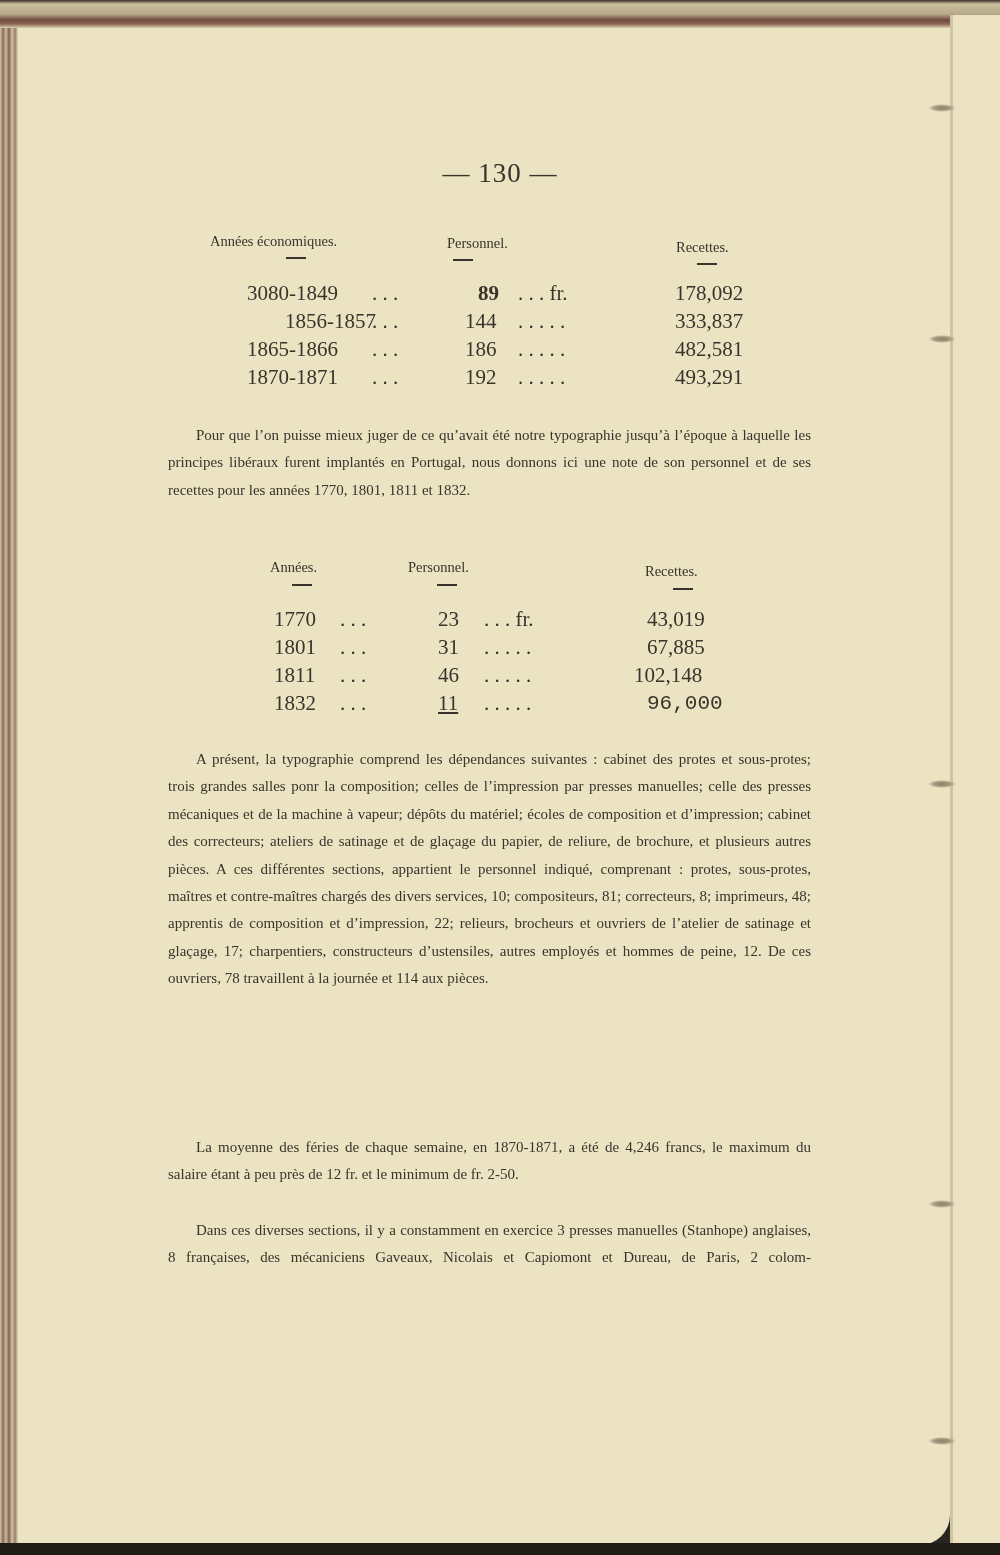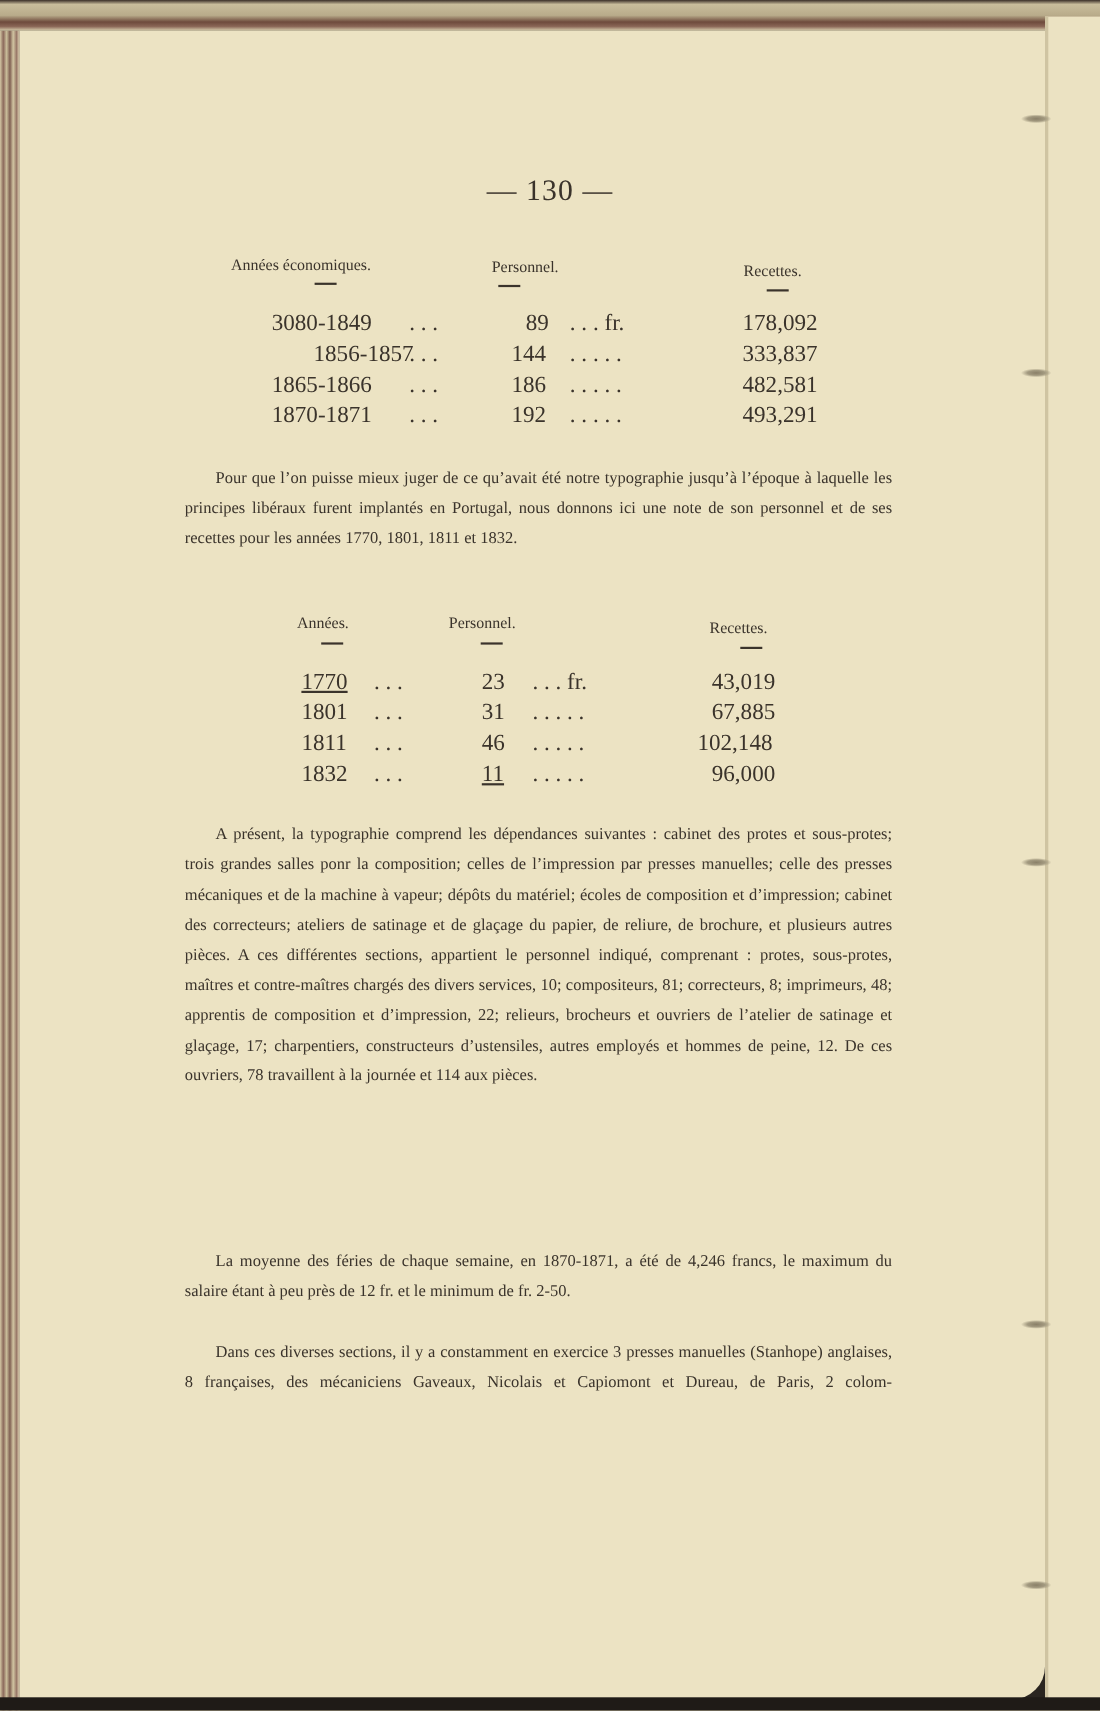--- a/index.html
+++ b/index.html
@@ -73,21 +73,21 @@
     <div class="hdr" style="left:210px;top:228px;">Années économiques.</div>
     <div class="hdr" style="left:447px;top:230px;">Personnel.</div>
     <div class="hdr" style="left:676px;top:234px;">Recettes.</div>
     <div class="dash" style="left:286px;top:257px;"></div>
     <div class="dash" style="left:453px;top:259px;"></div>
     <div class="dash" style="left:697px;top:263px;"></div>
 
     <div class="row" style="top:280px;left:0;">
       <span class="cell" style="left:247px;">3080-1849</span>
       <span class="cell" style="left:372px;">. . .</span>
-      <span class="cell" style="left:478px;">89</span>
+      <span class="cell" style="left:478px;font-weight:bold;">89</span>
       <span class="cell" style="left:518px;">. . . fr.</span>
       <span class="cell" style="left:675px;">178,092</span>
     </div>
     <div class="row" style="top:308px;left:0;">
       <span class="cell" style="left:247px;margin-left:38px;">1856-1857</span>
       <span class="cell" style="left:372px;">. . .</span>
       <span class="cell" style="left:465px;">144</span>
       <span class="cell" style="left:518px;">. . . . .</span>
       <span class="cell" style="left:675px;">333,837</span>
     </div>
@@ -113,21 +113,21 @@
 
   <div class="tbl" style="left:0;top:0;">
     <div class="hdr" style="left:270px;top:554px;">Années.</div>
     <div class="hdr" style="left:408px;top:554px;">Personnel.</div>
     <div class="hdr" style="left:645px;top:558px;">Recettes.</div>
     <div class="dash" style="left:292px;top:584px;"></div>
     <div class="dash" style="left:437px;top:584px;"></div>
     <div class="dash" style="left:673px;top:588px;"></div>
 
     <div class="row" style="top:606px;left:0;">
-      <span class="cell" style="left:274px;text-decoration:underline;">1770</span>
+      <span class="cell" style="left:274px;">1770</span>
       <span class="cell" style="left:340px;">. . .</span>
       <span class="cell" style="left:438px;">23</span>
       <span class="cell" style="left:484px;">. . . fr.</span>
       <span class="cell" style="left:647px;">43,019</span>
     </div>
     <div class="row" style="top:634px;left:0;">
       <span class="cell" style="left:274px;">1801</span>
       <span class="cell" style="left:340px;">. . .</span>
       <span class="cell" style="left:438px;">31</span>
       <span class="cell" style="left:484px;">. . . . .</span>
@@ -138,21 +138,21 @@
       <span class="cell" style="left:340px;">. . .</span>
       <span class="cell" style="left:438px;">46</span>
       <span class="cell" style="left:484px;">. . . . .</span>
       <span class="cell" style="left:634px;">102,148</span>
     </div>
     <div class="row" style="top:690px;left:0;">
       <span class="cell" style="left:274px;">1832</span>
       <span class="cell" style="left:340px;">. . .</span>
       <span class="cell" style="left:438px;text-decoration:underline;">11</span>
       <span class="cell" style="left:484px;">. . . . .</span>
-      <span class="cell" style="left:647px;">96,000</span>
+      <span class="cell" style="left:647px;font-family:Liberation Mono, monospace;">96,000</span>
     </div>
   </div>
 
   <div class="para" style="top:746px;">
     <p>A présent, la typographie comprend les dépendances suivantes : cabinet des protes et sous-protes; trois grandes salles ponr la composition; celles de l’impression par presses manuelles; celle des presses mécaniques et de la machine à vapeur; dépôts du matériel; écoles de composition et d’impression; cabinet des correcteurs; ateliers de satinage et de glaçage du papier, de reliure, de brochure, et plusieurs autres pièces. A ces différentes sections, appartient le personnel indiqué, comprenant : protes, sous-protes, maîtres et contre-maîtres chargés des divers services, 10; compositeurs, 81; correcteurs, 8; imprimeurs, 48; apprentis de composition et d’impression, 22; relieurs, brocheurs et ouvriers de l’atelier de satinage et glaçage, 17; charpentiers, constructeurs d’ustensiles, autres employés et hommes de peine, 12. De ces ouvriers, 78 travaillent à la journée et 114 aux pièces.</p>
   </div>
 
   <div class="para" style="top:1134px;">
     <p>La moyenne des féries de chaque semaine, en 1870-1871, a été de 4,246 francs, le maximum du salaire étant à peu près de 12 fr. et le minimum de fr. 2-50.</p>
   </div>

